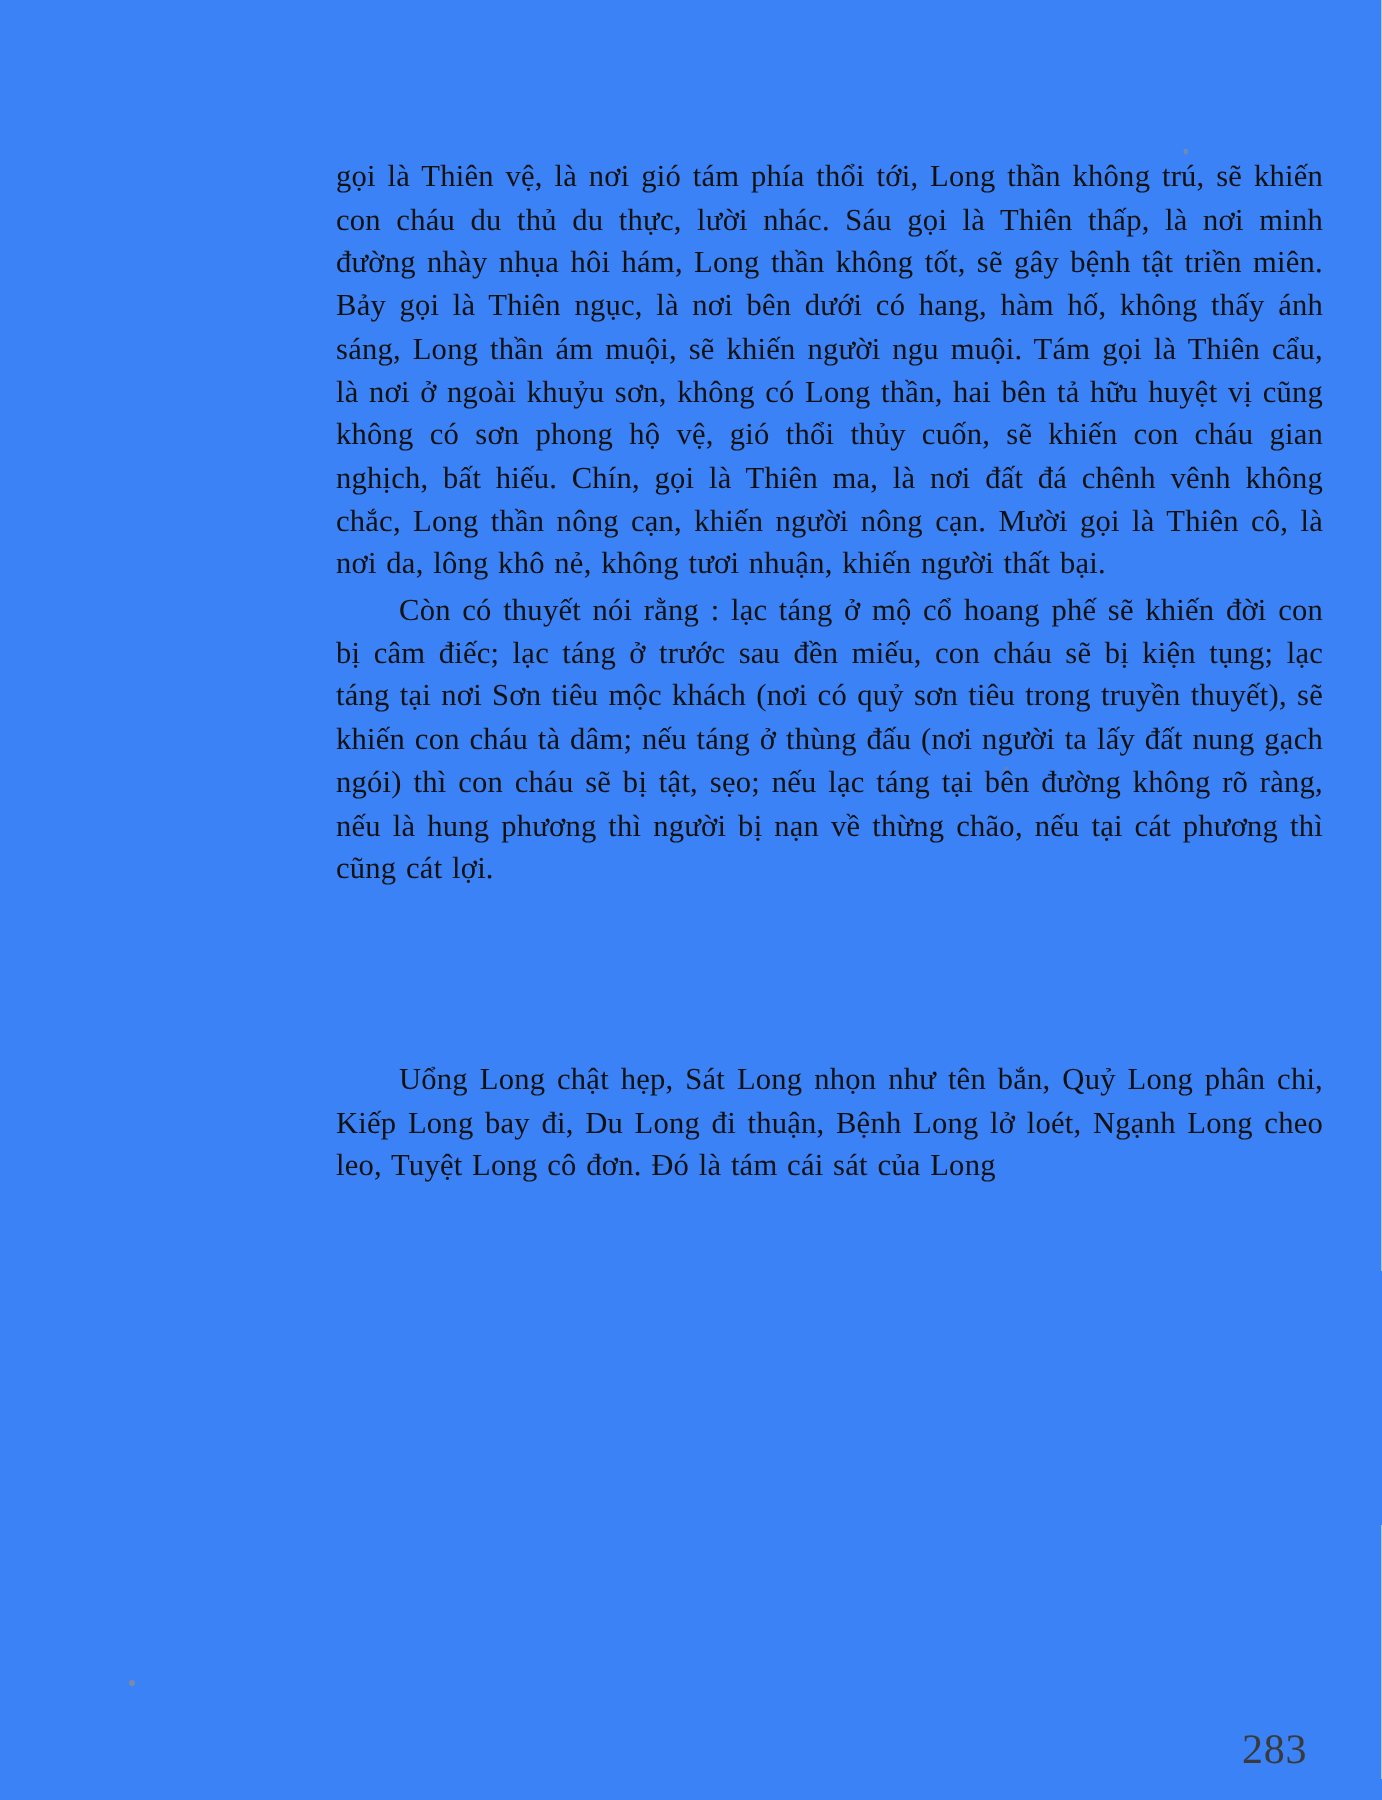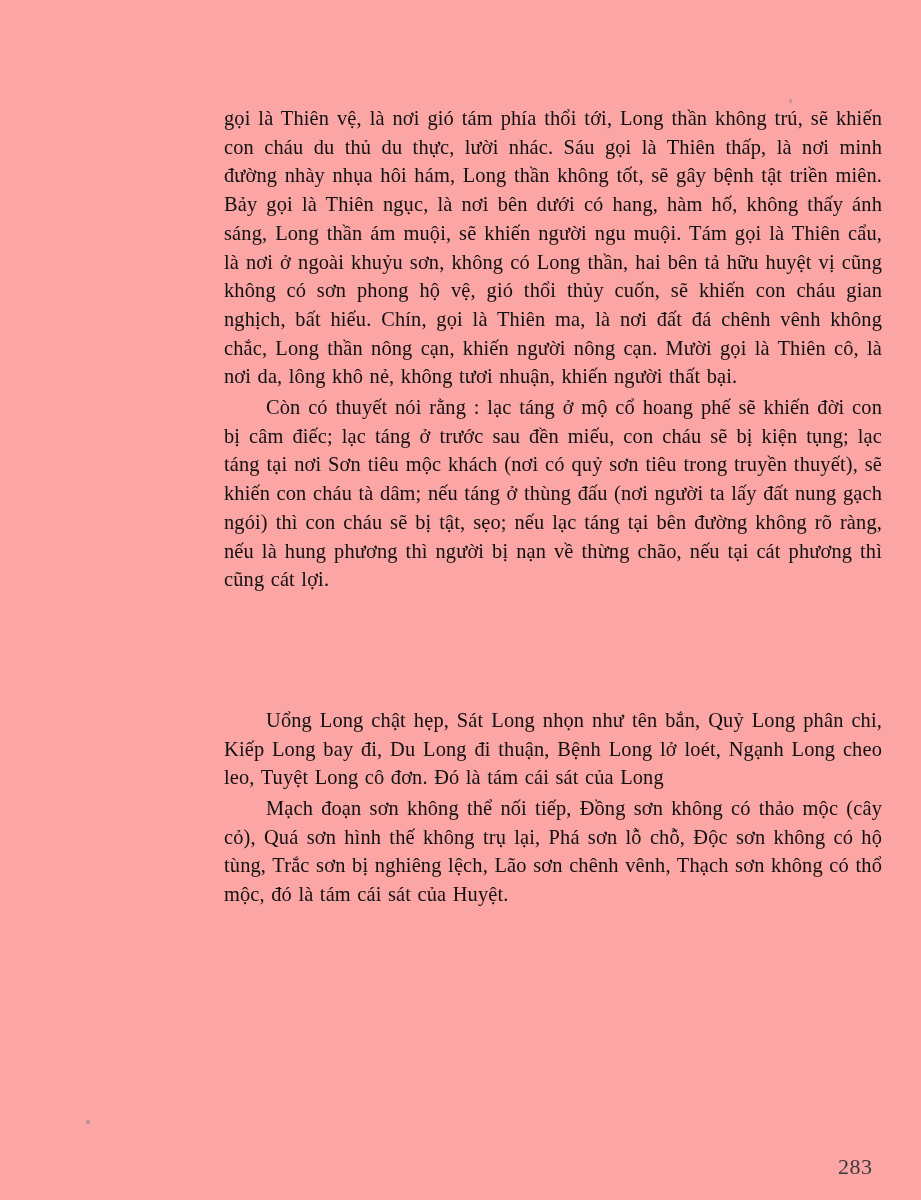--- a/index.html
+++ b/index.html
@@ -4,21 +4,21 @@
 <style>
   html, body {
     margin: 0;
     padding: 0;
     background: #ffffff;
   }
   .page {
     position: relative;
     width: 921px;
     height: 1200px;
-    background: #fca5a5;
+    background: #3b82f6;
     overflow: hidden;
     font-family: "Liberation Serif", "DejaVu Serif", serif;
     color: #0a0a0a;
     -webkit-font-smoothing: none;
   }
   .text-col {
     position: absolute;
     left: 224px;
     top: 104px;
     width: 658px;
@@ -49,27 +49,26 @@
     letter-spacing: 1.6px;
     color: #070707;
   }
   .spacer-before-heading { height: 60px; }
   .spacer-after-heading { height: 52px; }
   .page-number {
     position: absolute;
     left: 828px;
     top: 1152px;
     font-family: "Liberation Serif", "DejaVu Serif", serif;
-    font-size: 22px;
+    font-size: 28px;
     letter-spacing: 0.5px;
     color: #3a3a3a;
     overflow: hidden;
     height: 24px;
     line-height: 30px;
-    margin-left: 10px;
   }
   .speck {
     position: absolute;
     background: #8d8d8d;
     border-radius: 50%;
   }
   .speck-a { left: 86px;  top: 1120px; width: 4px;  height: 4px; opacity: .75; }
   .speck-b { left: 789px; top: 99px;   width: 3px;  height: 4px; opacity: .6; }
   .speck-c { left: 669px; top: 511px;  width: 3px;  height: 3px; opacity: .35; }
 </style>
@@ -84,21 +83,20 @@
 
     <p class="para">Còn có thuyết nói rằng : lạc táng ở mộ cổ hoang phế sẽ khiến đời con bị câm điếc; lạc táng ở trước sau đền miếu, con cháu sẽ bị kiện tụng; lạc táng tại nơi Sơn tiêu mộc khách (nơi có quỷ sơn tiêu trong truyền thuyết), sẽ khiến con cháu tà dâm; nếu táng ở thùng đấu (nơi người ta lấy đất nung gạch ngói) thì con cháu sẽ bị tật, sẹo; nếu lạc táng tại bên đường không rõ ràng, nếu là hung phương thì người bị nạn về thừng chão, nếu tại cát phương thì cũng cát lợi.</p>
 
     <div class="spacer-before-heading"></div>
 
 
     <div class="spacer-after-heading"></div>
 
     <p class="para">Uổng Long chật hẹp, Sát Long nhọn như tên bắn, Quỷ Long phân chi, Kiếp Long bay đi, Du Long đi thuận, Bệnh Long lở loét, Ngạnh Long cheo leo, Tuyệt Long cô đơn. Đó là tám cái sát của Long</p>
 
-    <p class="para">Mạch đoạn sơn không thể nối tiếp, Đồng sơn không có thảo mộc (cây cỏ), Quá sơn hình thế không trụ lại, Phá sơn lỗ chỗ, Độc sơn không có hộ tùng, Trắc sơn bị nghiêng lệch, Lão sơn chênh vênh, Thạch sơn không có thổ mộc, đó là tám cái sát của Huyệt.</p>
 
 
   </div>
 
   <div class="page-number">283</div>
 
   <div class="speck speck-a"></div>
   <div class="speck speck-b"></div>
   <div class="speck speck-c"></div>
 

